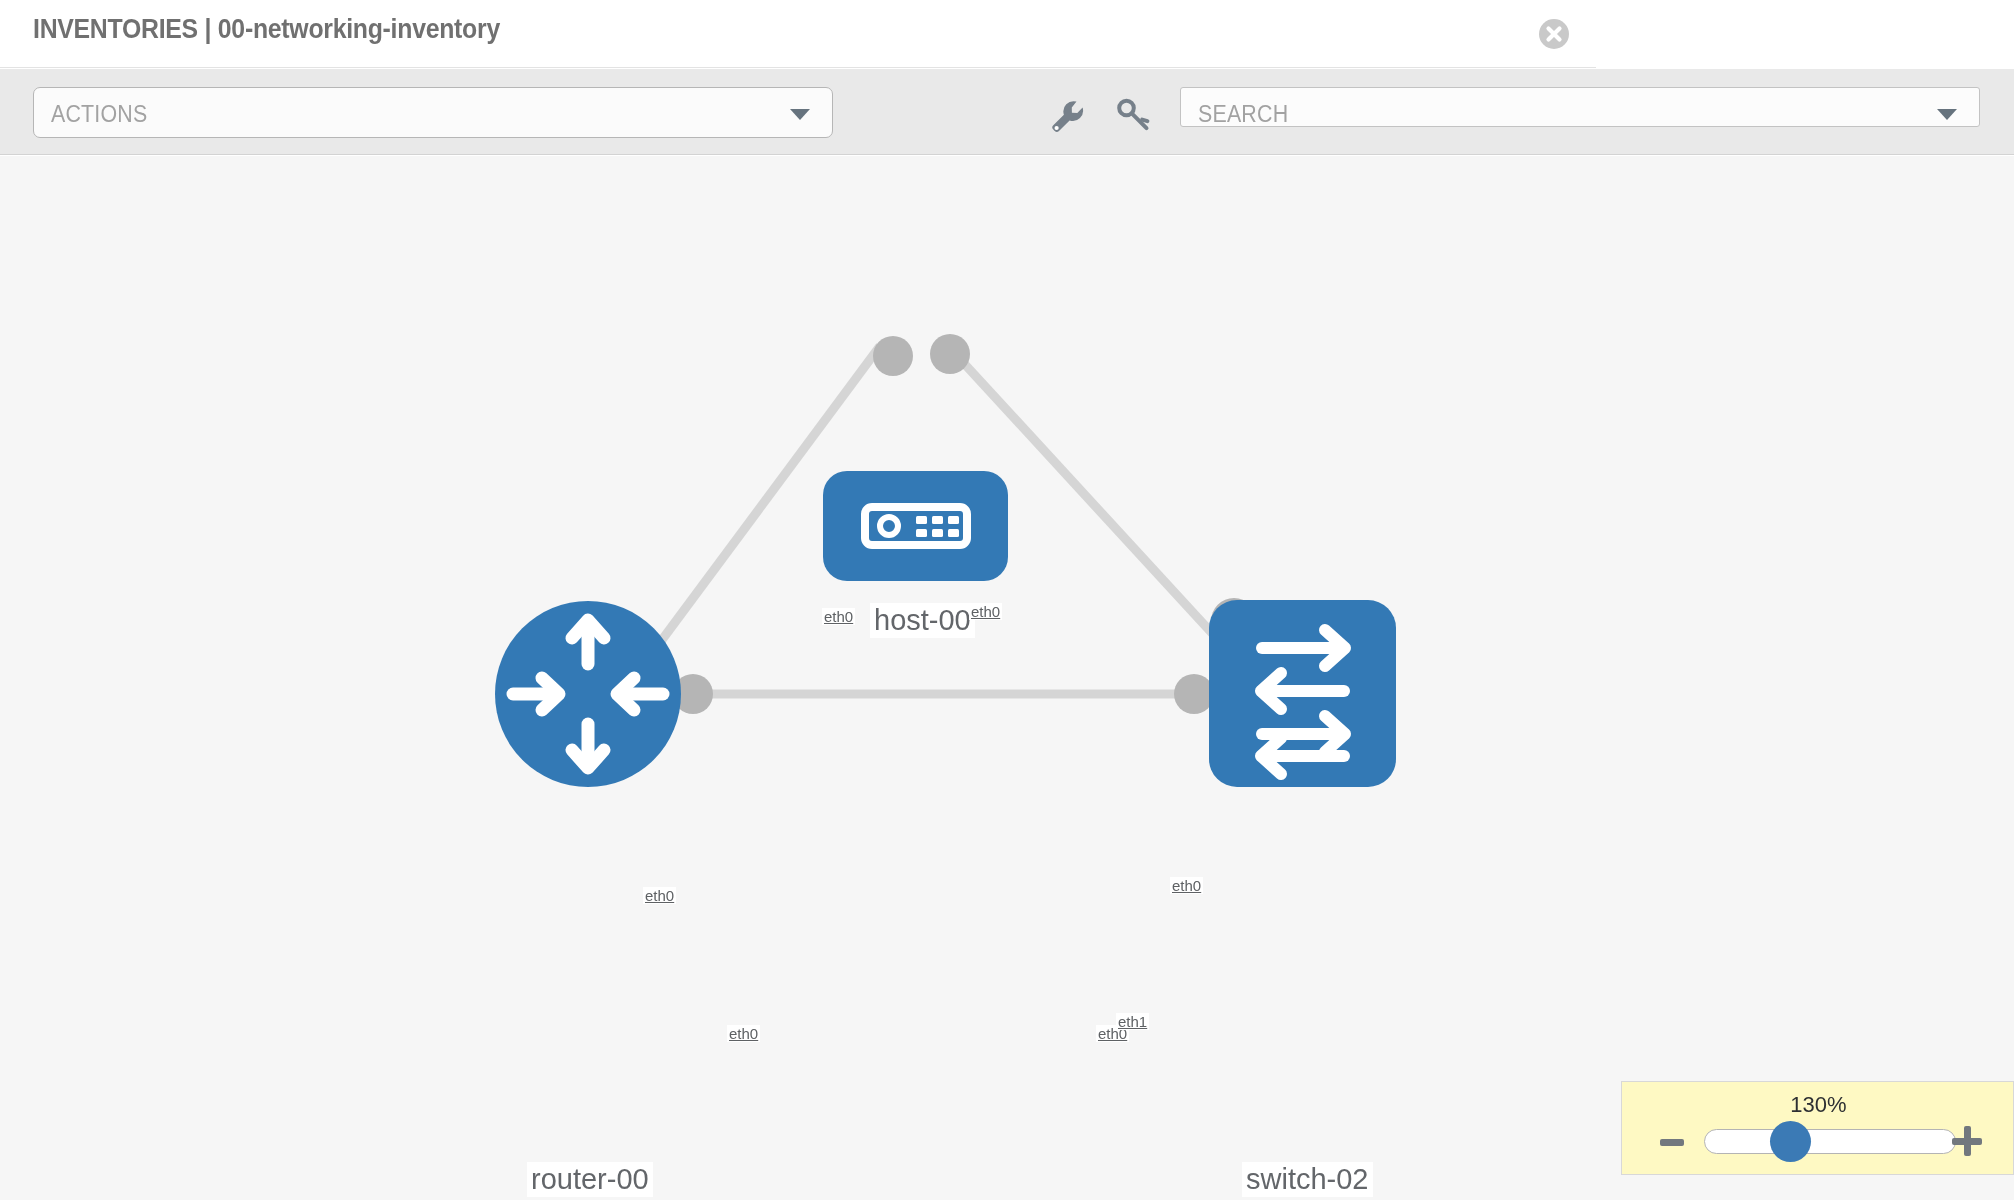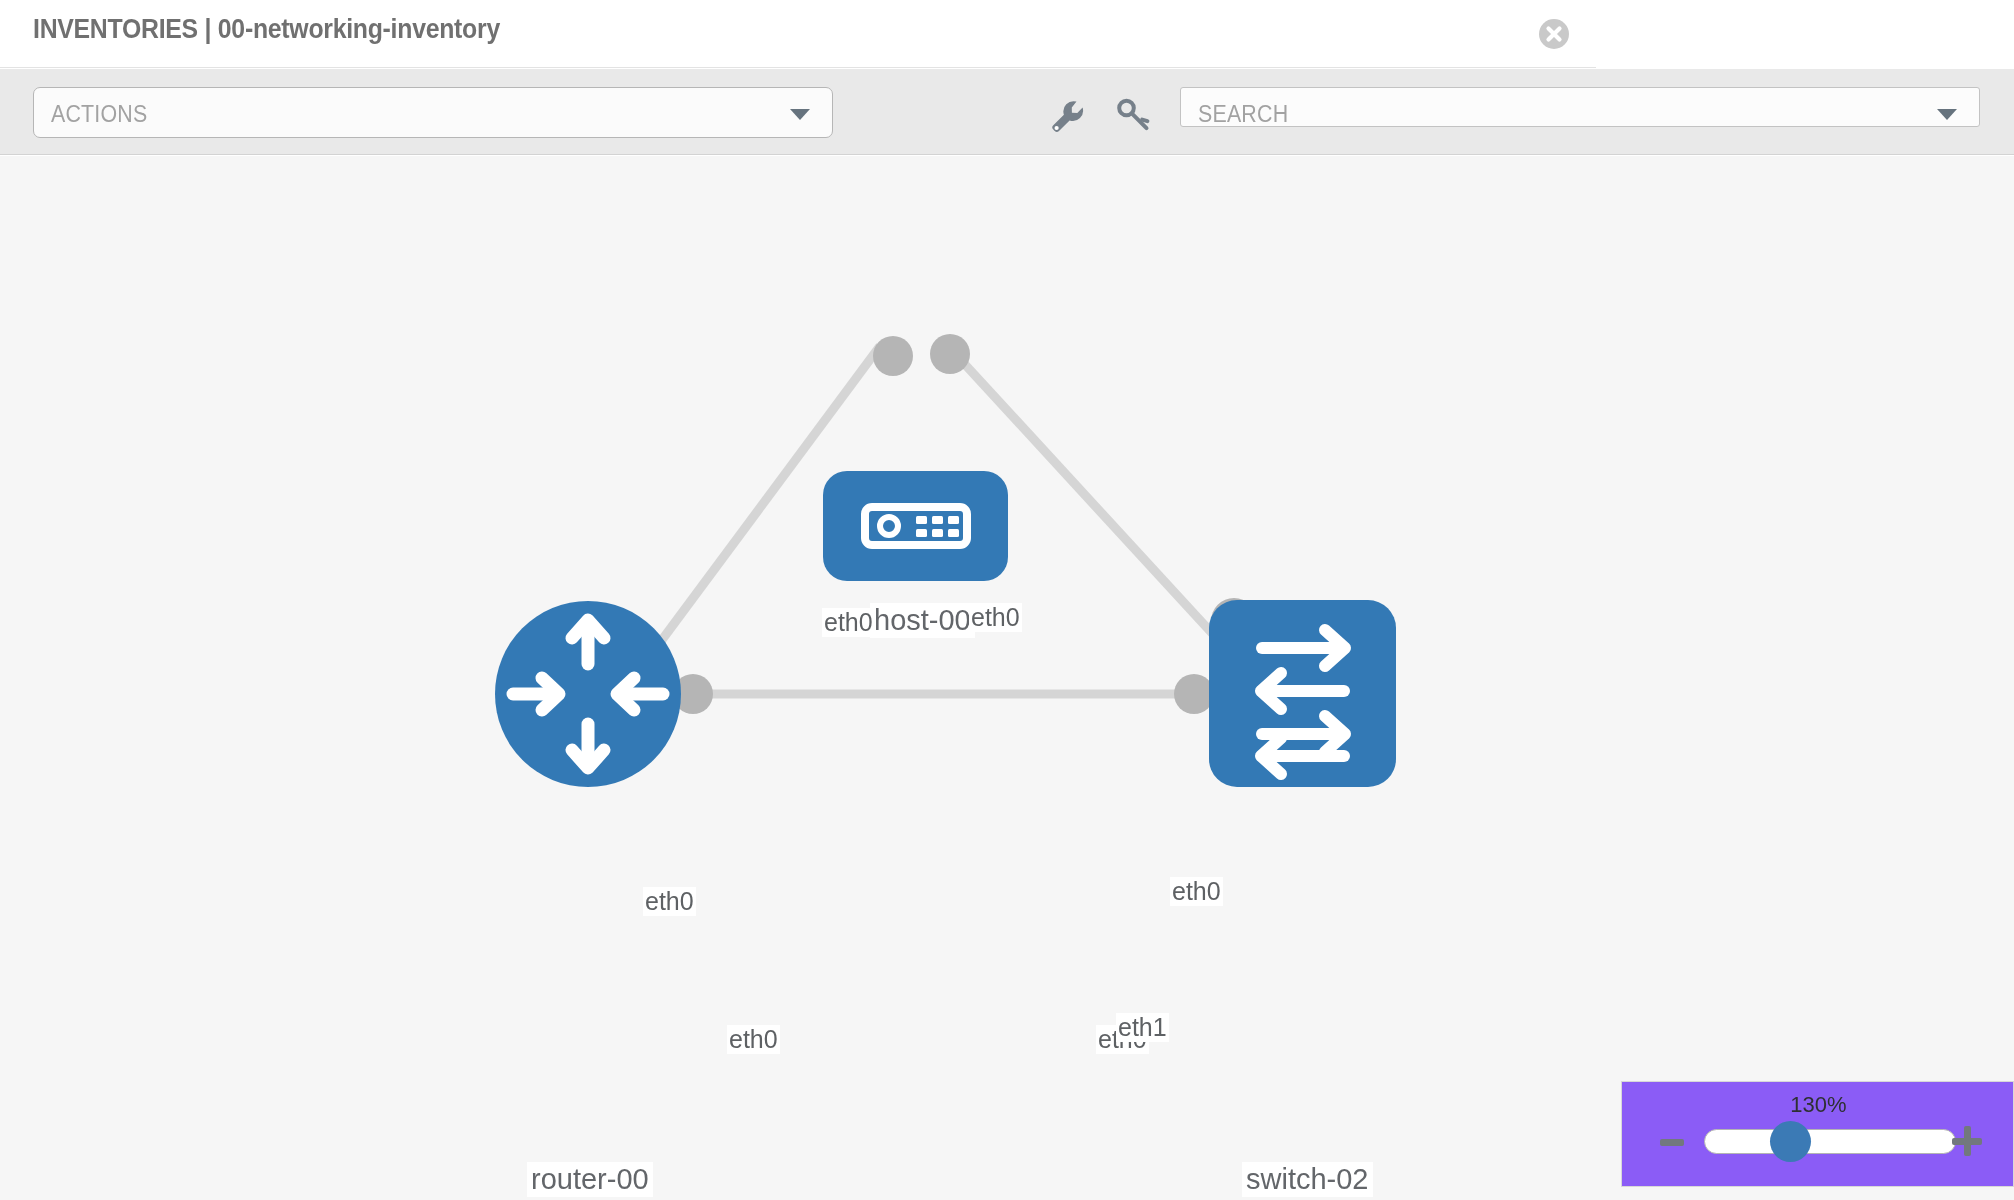--- a/index.html
+++ b/index.html
@@ -104,33 +104,34 @@
     font-size: 29px;
     color: #63666a;
     background: #ffffff;
     padding: 1px 4px;
     white-space: nowrap;
     line-height: 1.15;
     margin-top: 13px;
   }
   .iface-label {
     position: absolute;
-    font-size: 25px;
+    font-size: 15px;
     color: #5e6164;
     background: #ffffff;
     padding: 0 2px;
     white-space: nowrap;
     line-height: 1.15;
+    text-decoration: underline;
   }
 
   
   .zoom-panel {
     position: absolute; left: 1621px; top: 1081px;
-    width: 393px; height: 106px;
-    background: #8b5cf6;
+    width: 393px; height: 94px;
+    background: #fef9c3;
     border: 1px solid #d8d8d8;
   }
   .zoom-value {
     position: absolute; top: 10px; left: 0; width: 393px;
     text-align: center;
     font-size: 22px;
     color: #2e3033;
   }
   .zoom-minus {
     position: absolute; left: 38px; top: 57px;

